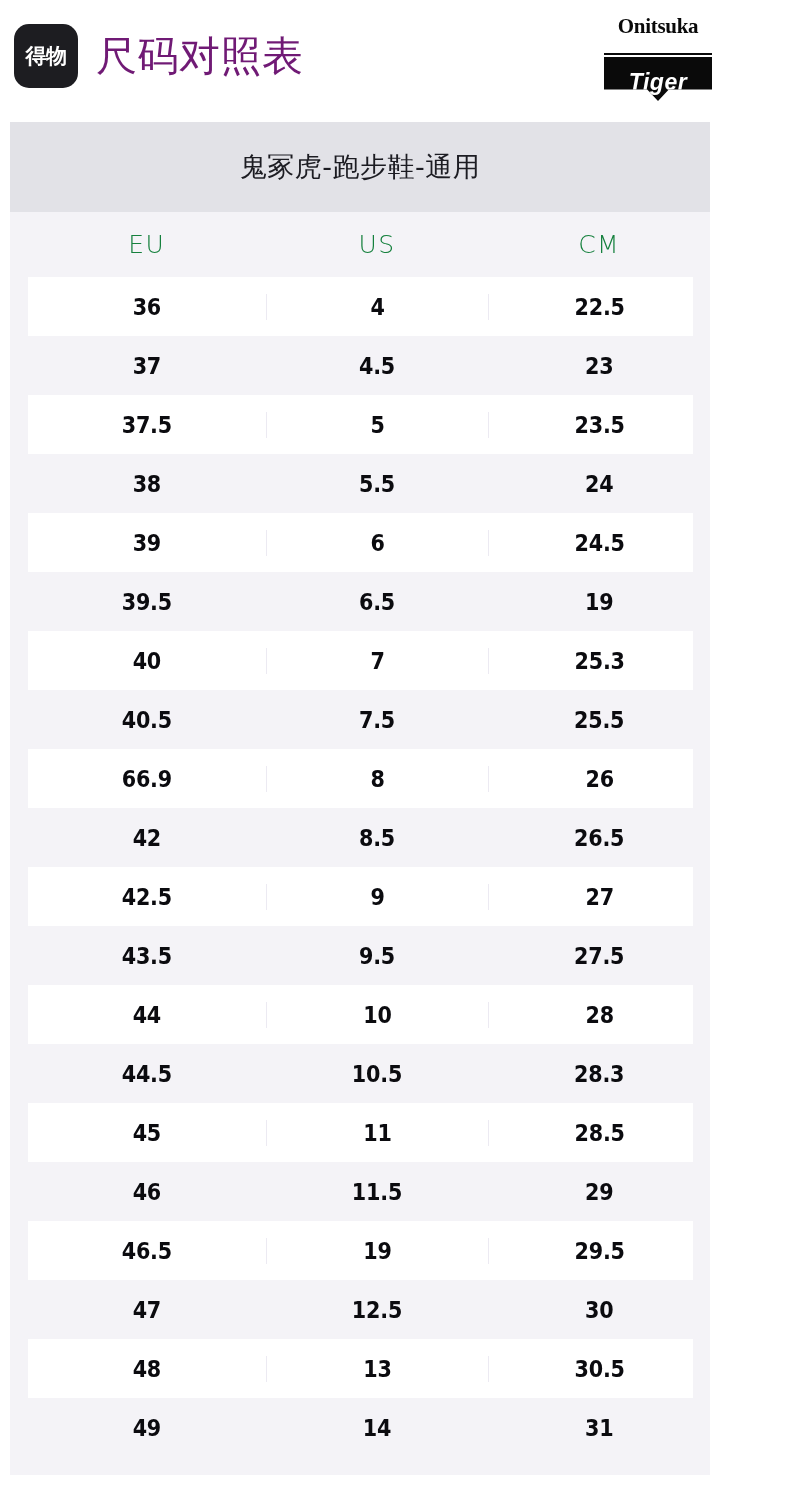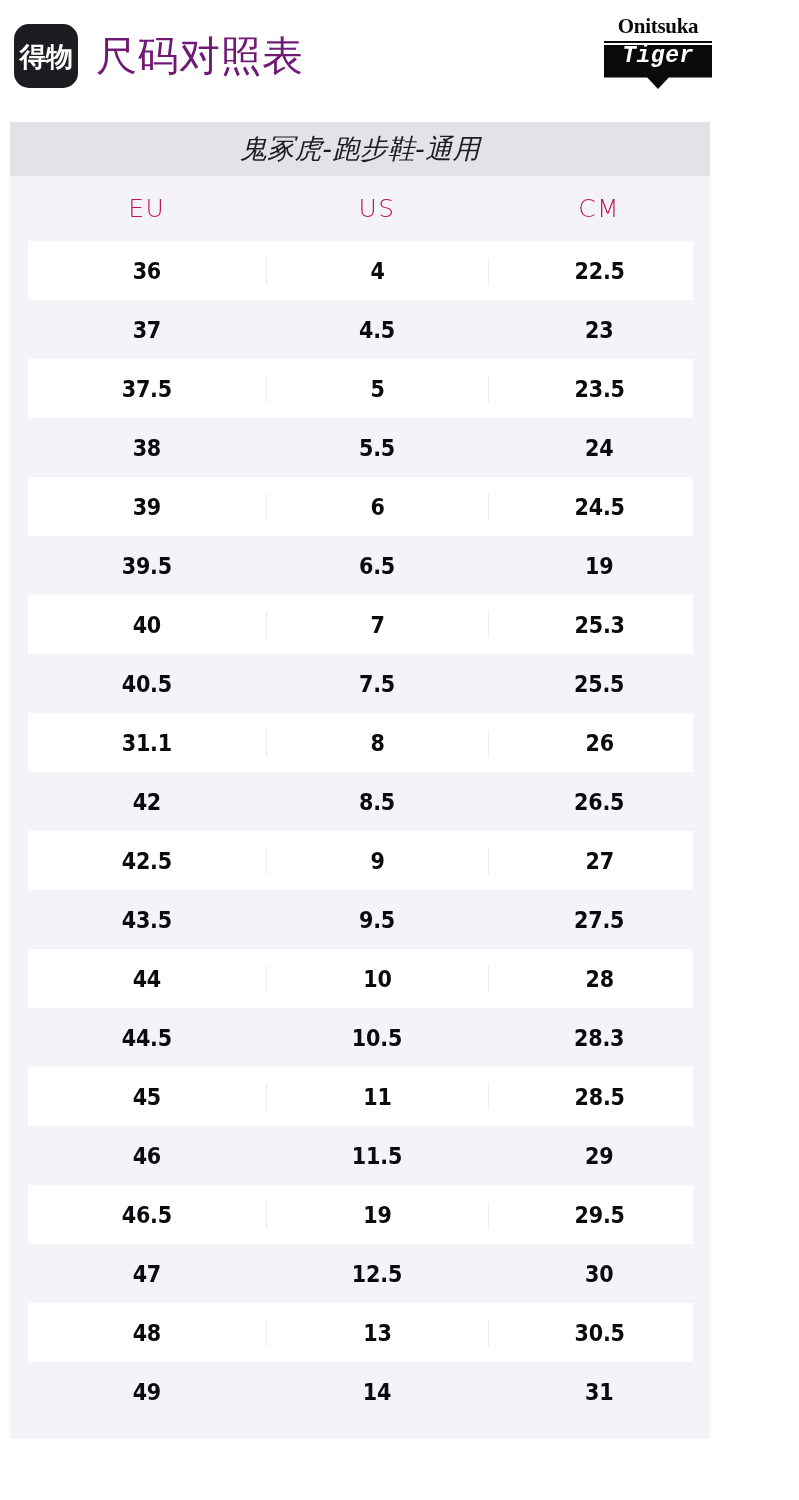--- a/index.html
+++ b/index.html
@@ -42,21 +42,21 @@
     border-radius: 15px;
     background: #1d1d21;
     display: flex;
     align-items: center;
     justify-content: center;
     flex: 0 0 auto;
   }
 
   .dewu-logo-text {
     color: #ffffff;
-    font-size: 27px;
+    font-size: 21px;
     font-weight: 700;
     line-height: 1;
     letter-spacing: -0.5px;
     font-family: "DejaVu Sans", "Liberation Sans", sans-serif;
   }
 
   .page-title {
     margin-left: 18px;
     font-size: 41px;
     font-weight: 400;
@@ -78,65 +78,64 @@
 
   .ot-word {
     text-align: center;
     font-family: "Liberation Serif", "DejaVu Serif", serif;
     font-weight: 700;
     font-size: 21px;
     color: #0a0a0a;
     line-height: 1;
     letter-spacing: -0.3px;
     border-bottom: 2.5px solid #0a0a0a;
-    padding-bottom: 4px;
+    padding-bottom: 16px;
     width: 108px;
     margin: 0 auto;
   }
 
   .ot-banner {
     position: relative;
     width: 108px;
     height: 44px;
     margin: 2px auto 0;
     background: #0a0a0a;
     clip-path: polygon(0 0, 100% 0, 100% 74%, 60% 74%, 50% 100%, 40% 74%, 0 74%);
     display: flex;
     align-items: flex-start;
     justify-content: center;
   }
 
   .ot-tiger {
-    font-family: Liberation Mono, monospace;
+    font-family: Liberation Sans, sans-serif;
     font-style: italic;
     font-weight: 700;
     font-size: 23px;
     color: #ffffff;
     line-height: 1;
-    padding-top: 0;
+    padding-top: 14px;
     letter-spacing: 0.5px;
     text-align: center;
   }
 
   
   .table-wrap {
     position: absolute;
     left: 10px;
     top: 122px;
     width: 700px;
   }
 
   .title-band {
     width: 700px;
-    height: 54px;
+    height: 90px;
     background: #e2e2e7;
     display: flex;
     align-items: center;
     justify-content: center;
-    font-style: italic;
   }
 
   .title-band-text {
     font-size: 27px;
     font-weight: 400;
     color: #1c1c22;
     letter-spacing: 0.5px;
     font-family: "DejaVu Sans", "Liberation Sans", sans-serif;
   }
 
@@ -194,21 +193,21 @@
 
   
   .row.even .cell.c1,
   .row.even .cell.c2 {
     border-left: 1px solid #eceaf2;
   }
 
   .row.head .cell {
     font-weight: 300;
     font-size: 25px;
-    color: #be185d;
+    color: #15803d;
     font-family: "DejaVu Sans", "Liberation Sans", sans-serif;
     letter-spacing: 1.5px;
   }
 </style>
 </head>
 <body>
 
 <div class="page">
 
   <div class="header">
@@ -281,21 +280,21 @@
             <div class="cell c1">7</div>
             <div class="cell c2">25.3</div>
           </div>
           <div class="row odd">
             <div class="cell c0">40.5</div>
             <div class="cell c1">7.5</div>
             <div class="cell c2">25.5</div>
           </div>
           <div class="row even">
             <div class="band"></div>
-            <div class="cell c0">31.1</div>
+            <div class="cell c0">66.9</div>
             <div class="cell c1">8</div>
             <div class="cell c2">26</div>
           </div>
           <div class="row odd">
             <div class="cell c0">42</div>
             <div class="cell c1">8.5</div>
             <div class="cell c2">26.5</div>
           </div>
           <div class="row even">
             <div class="band"></div>

